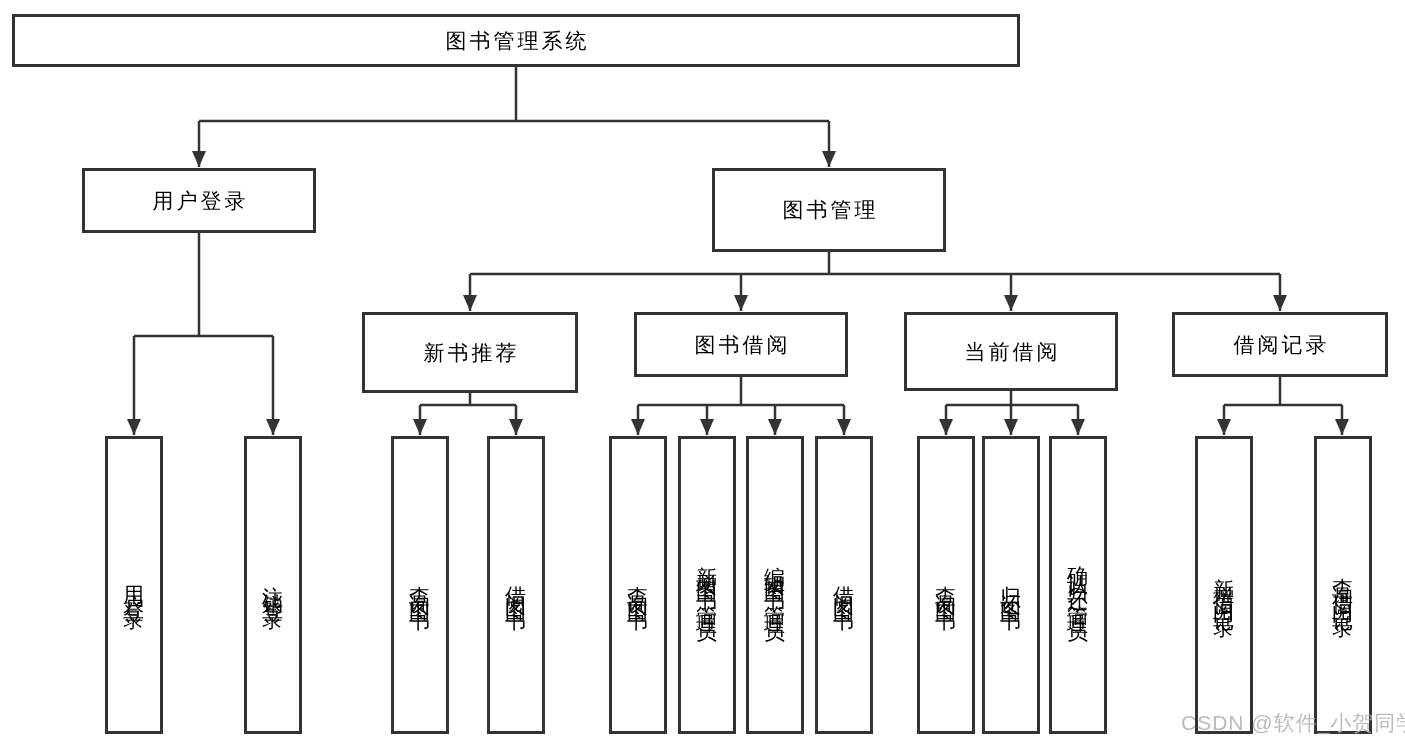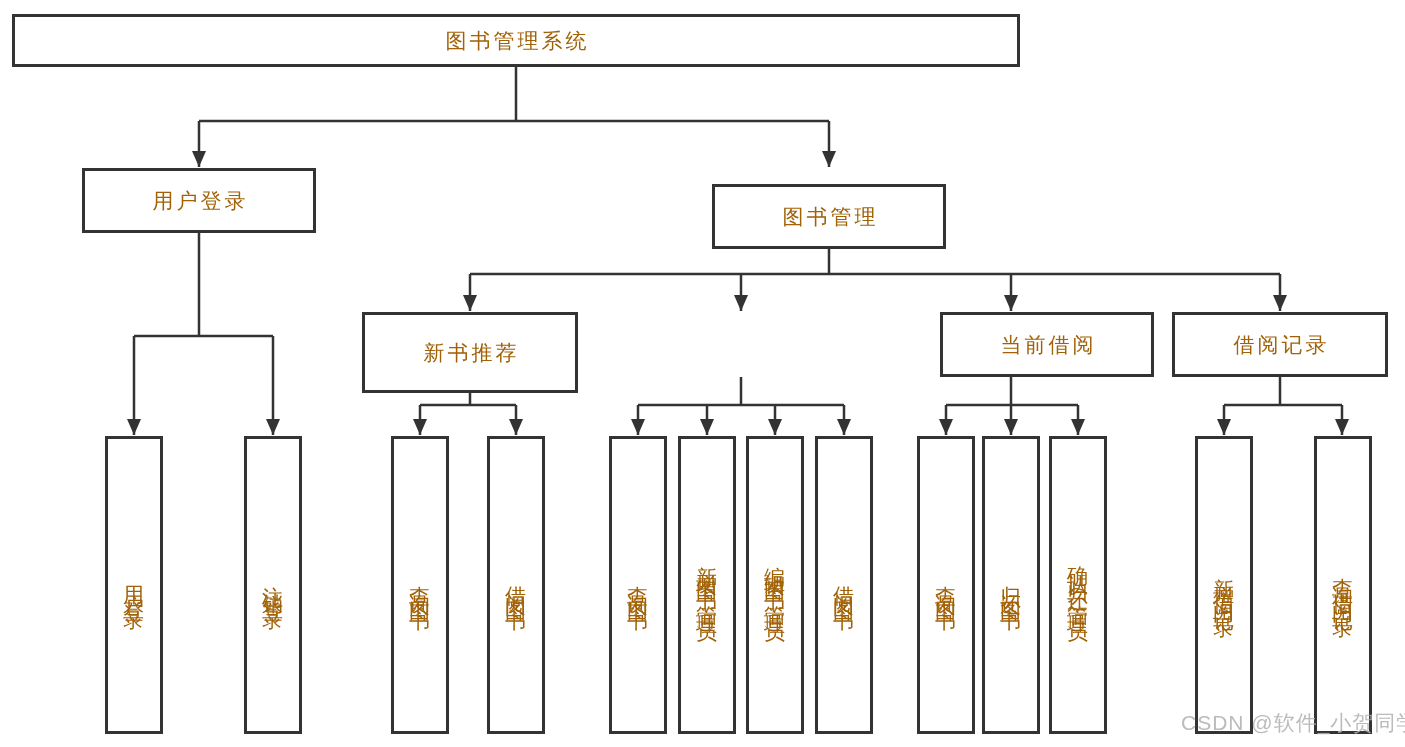--- a/index.html
+++ b/index.html
@@ -19,21 +19,21 @@
     position: absolute;
     left: 0; top: 0;
     width: 1405px; height: 747px;
     pointer-events: none;
   }
   .node {
     position: absolute;
     box-sizing: border-box;
     background: #ffffff;
     border: 3px solid #333333;
-    color: #a16207;
+    color: #000000;
     display: flex;
     align-items: center;
     justify-content: center;
     font-size: 21px;
     letter-spacing: 3px;
     text-indent: 3px;
     white-space: nowrap;
   }
   .leaf {
     letter-spacing: 0;
@@ -95,24 +95,25 @@
       <line x1="1011" y1="405" x2="1011" y2="435" marker-end="url(#arrow)"></line>
       <line x1="1078" y1="405" x2="1078" y2="435" marker-end="url(#arrow)"></line>
       <line x1="1224" y1="405" x2="1224" y2="435" marker-end="url(#arrow)"></line>
       <line x1="1342" y1="405" x2="1342" y2="435" marker-end="url(#arrow)"></line>
     </g>
   </svg>
 
   <div class="node" style="left:12px; top:14px; width:1008px; height:53px;">图书管理系统</div>
 
   <div class="node" style="left:82px; top:168px; width:234px; height:65px;">用户登录</div>
-  <div class="node" style="left:712px; top:184px; width:234px; height:65px;">图书管理</div>
+  <div class="node" style="left:712px; top:168px; width:234px; height:84px;">图书管理</div>
 
   <div class="node" style="left:362px; top:312px; width:216px; height:81px;">新书推荐</div>
-  <div class="node" style="left:904px; top:312px; width:214px; height:65px;margin-left:36px;">当前借阅</div>
+  <div class="node" style="left:634px; top:312px; width:214px; height:65px;">图书借阅</div>
+  <div class="node" style="left:904px; top:312px; width:214px; height:79px;">当前借阅</div>
   <div class="node" style="left:1172px; top:312px; width:216px; height:65px;">借阅记录</div>
 
   <div class="node leaf" style="left:105px; top:436px; width:58px; height:298px;">
     <span class="vtext">用户登录</span>
   </div>
   <div class="node leaf" style="left:244px; top:436px; width:58px; height:298px;">
     <span class="vtext">注销登录</span>
   </div>
 
   <div class="node leaf" style="left:391px; top:436px; width:58px; height:298px;">

